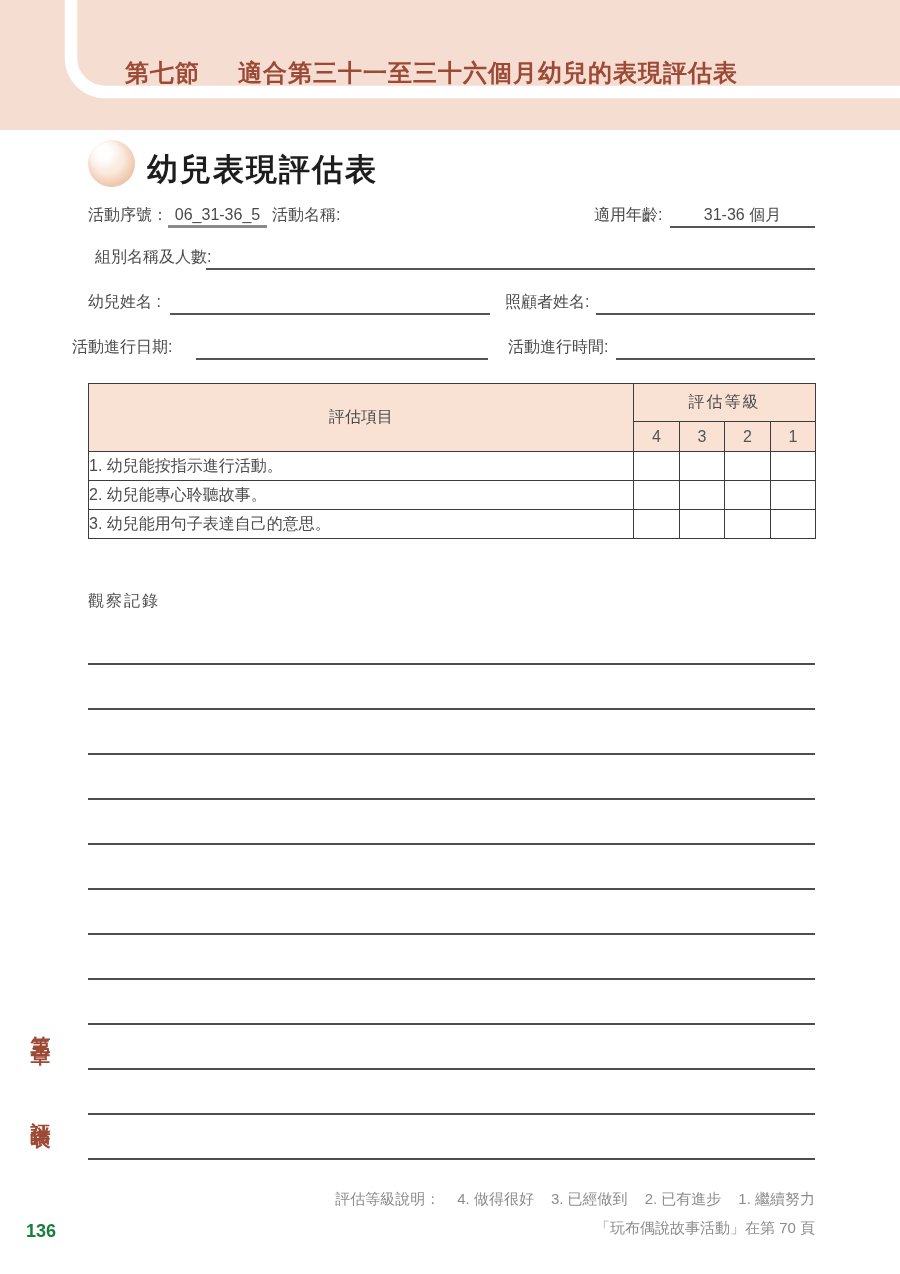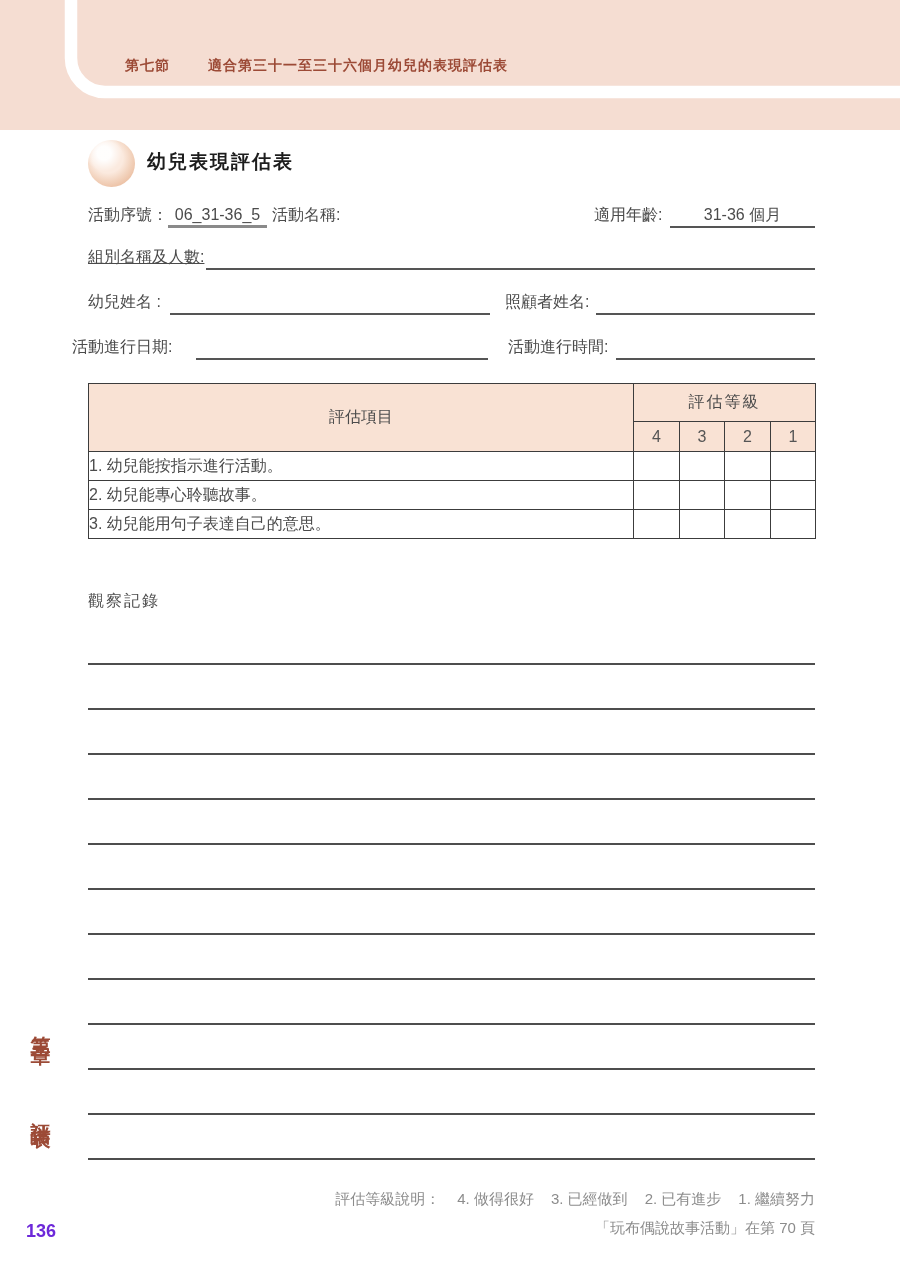--- a/index.html
+++ b/index.html
@@ -10,34 +10,34 @@
   }
 
   
   .header-band {
     position:absolute; left:0; top:0; width:900px; height:130px;
     background:#f5ddd2;
   }
   .header-band svg { position:absolute; left:0; top:0; }
   .section-header {
     position:absolute; left:125px; top:57px; display:flex; gap:38px;
-    color:#9c4a36; font-size:14px; font-weight:bold; letter-spacing:1px;
+    color:#9c4a36; font-size:24px; font-weight:bold; letter-spacing:1px;
     white-space:nowrap;
     justify-content:space-between;
   }
 
   
   .ball {
     position:absolute; left:88px; top:140px; width:47px; height:47px; border-radius:50%;
     background:
       radial-gradient(circle at 34% 28%, rgba(255,255,255,.95) 0 15%, rgba(255,255,255,0) 40%),
       radial-gradient(circle at 42% 38%, #fbeadf 0 38%, #f2d2bc 60%, #e9b797 86%, #dfa684 100%);
   }
   .page-title {
-    position:absolute; left:147px; top:149px; font-size:19px; font-weight:bold;
+    position:absolute; left:147px; top:149px; font-size:31px; font-weight:bold;
     color:#1d1d1d; letter-spacing:2px; white-space:nowrap;
   }
 
   
   .frow { position:absolute; height:26px; line-height:26px; font-size:16px; color:#4b4b4b; white-space:nowrap; }
   .flabel { position:absolute; top:0; }
   .fline  { position:absolute; top:0; height:26px; border-bottom:2px solid #555555; text-align:center; color:#4b4b4b; }
   .fline.gray { border-bottom:3px solid #8a8a8a; }
 
   
@@ -59,21 +59,21 @@
   .obs-lines { position:absolute; left:88px; top:663px; width:727px; height:500px; }
   .obs-line  { position:absolute; left:0; width:727px; height:0; border-top:2px solid #4d4d4d; }
 
   
   .side-chapter, .side-section {
     position:absolute; left:30px; writing-mode:vertical-rl; text-orientation:upright;
     color:#9c4a36; font-weight:bold; font-size:20px; letter-spacing:4px; line-height:22px;
   }
   .side-chapter { top:1020px; }
   .side-section { top:1105px; }
-  .page-number { position:absolute; left:26px; top:1221px; font-size:18px; font-weight:bold; color:#6d28d9; }
+  .page-number { position:absolute; left:26px; top:1221px; font-size:18px; font-weight:bold; color:#15803d; }
 
   
   .footer-legend {
     position:absolute; right:85px; top:1190px; display:flex; gap:17px;
     font-size:15px; color:#8c8c8c; white-space:nowrap;
   }
   .footer-ref {
     position:absolute; right:85px; top:1219px; font-size:15px; color:#8c8c8c; white-space:nowrap;
   }
 </style>
@@ -97,21 +97,21 @@
 
   <div class="frow" style="left:0; top:202px; width:900px;">
     <span class="flabel" style="left:88px;">活動序號：</span>
     <span class="fline gray" style="left:168px; width:99px;">06_31-36_5</span>
     <span class="flabel" style="left:272px;">活動名稱:</span>
     <span class="flabel" style="left:594px;">適用年齡:</span>
     <span class="fline" style="left:670px; width:145px;">31-36 個月</span>
   </div>
 
   <div class="frow" style="left:0; top:244px; width:900px;">
-    <span class="flabel" style="left:88px;text-decoration:underline;">組別名稱及人數:</span>
+    <span class="flabel" style="left:95px;">組別名稱及人數:</span>
     <span class="fline" style="left:206px; width:609px;"></span>
   </div>
 
   <div class="frow" style="left:0; top:289px; width:900px;">
     <span class="flabel" style="left:88px;">幼兒姓名 :</span>
     <span class="fline" style="left:170px; width:320px;"></span>
     <span class="flabel" style="left:505px;">照顧者姓名:</span>
     <span class="fline" style="left:596px; width:219px;"></span>
   </div>
 

